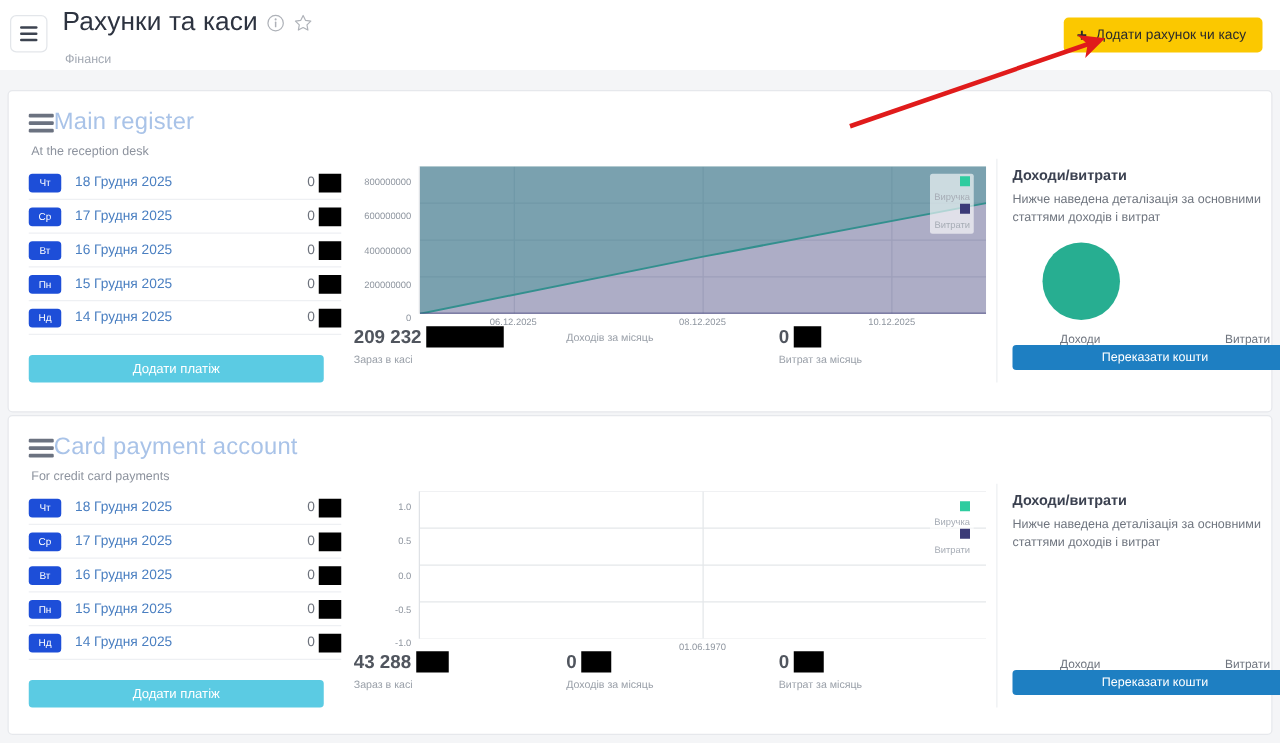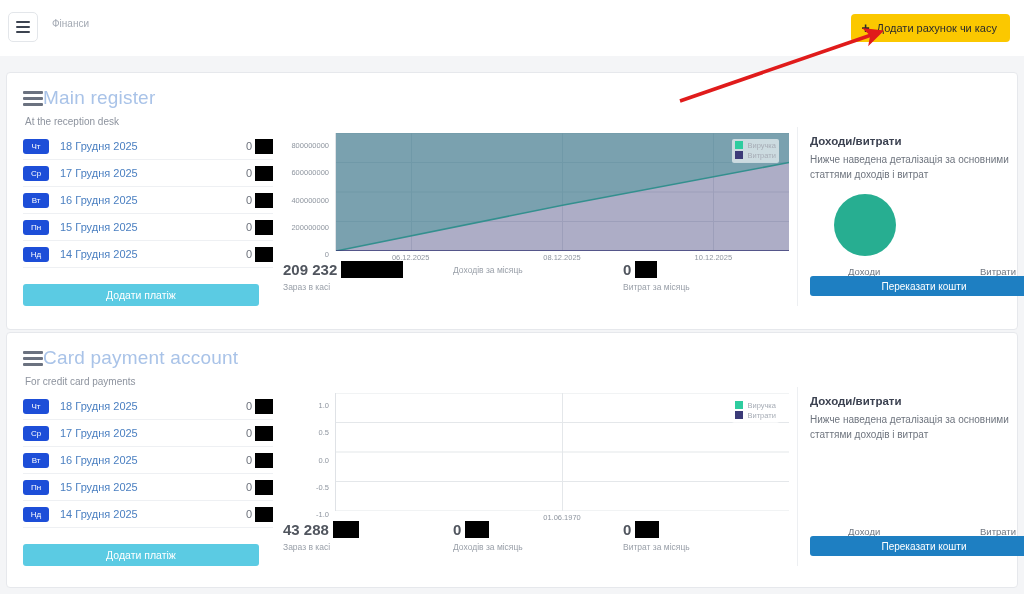--- a/index.html
+++ b/index.html
@@ -100,21 +100,21 @@
   .plot svg { display: block; width: 100%; height: 100%; }
   .x-labels {
     position: absolute; left: 58px; right: 4px; top: 120px;
     display: flex; font-size: 7.5px; color: #8e959f;
   }
   .x-labels span { flex: 1 1 0; text-align: center; }
   .chart-legend {
     position: absolute; right: 10px; top: 6px;
     background: rgba(255,255,255,.62); padding: 2px 3px; border-radius: 2px;
   }
-  .legend-item { display: flex; align-items: flex-start; gap: 4px; margin-bottom: 1px; }
+  .legend-item { display: flex; align-items: flex-end; gap: 4px; margin-bottom: 1px; flex-direction: column; }
   .legend-swatch { width: 8px; height: 8px; display: inline-block; }
   .legend-text { font-size: 7.5px; color: #a7adb6; white-space: nowrap; }
 
   .stats { display: flex; padding: 10px 0 0 6px; }
   .stat { width: 170px; }
   .stat-val { font-size: 15px; color: #50555e; font-weight: bold; display: flex; align-items: center; }
   .stat-val .redact { height: 17px; margin-left: 4px; }
   .stat-lbl { font-size: 8.5px; color: #9aa0a9; margin-top: 4px; }
 
   
@@ -147,20 +147,31 @@
 
 <div id="root">
 
   <div class="topbar">
     <div class="burger-btn">
       <i></i>
       <i></i>
       <i></i>
     </div>
     <div class="title-wrap">
+      <div class="title-row">
+        <div class="page-title">Рахунки та каси</div>
+        <svg class="ico-info" viewBox="0 0 20 20">
+          <circle cx="10" cy="10" r="8.2" fill="none" stroke="#7d838d" stroke-width="1.3"></circle>
+          <circle cx="10" cy="6" r="1.1" fill="#7d838d"></circle>
+          <rect x="9.2" y="8.4" width="1.6" height="6" rx=".6" fill="#7d838d"></rect>
+        </svg>
+        <svg class="ico-star" viewBox="0 0 20 20">
+          <path d="M10 1.8l2.5 5.2 5.7.8-4.1 4 1 5.6-5.1-2.7-5.1 2.7 1-5.6-4.1-4 5.7-.8z" fill="none" stroke="#7d838d" stroke-width="1.25" stroke-linejoin="round"></path>
+        </svg>
+      </div>
       <div class="breadcrumb">Фінанси</div>
     </div>
     <button class="add-btn">
       <span class="plus">+</span>
       <span>Додати рахунок чи касу</span>
     </button>
   </div>
 
   <div id="cards-host">
       <div class="card" id="card-1">

